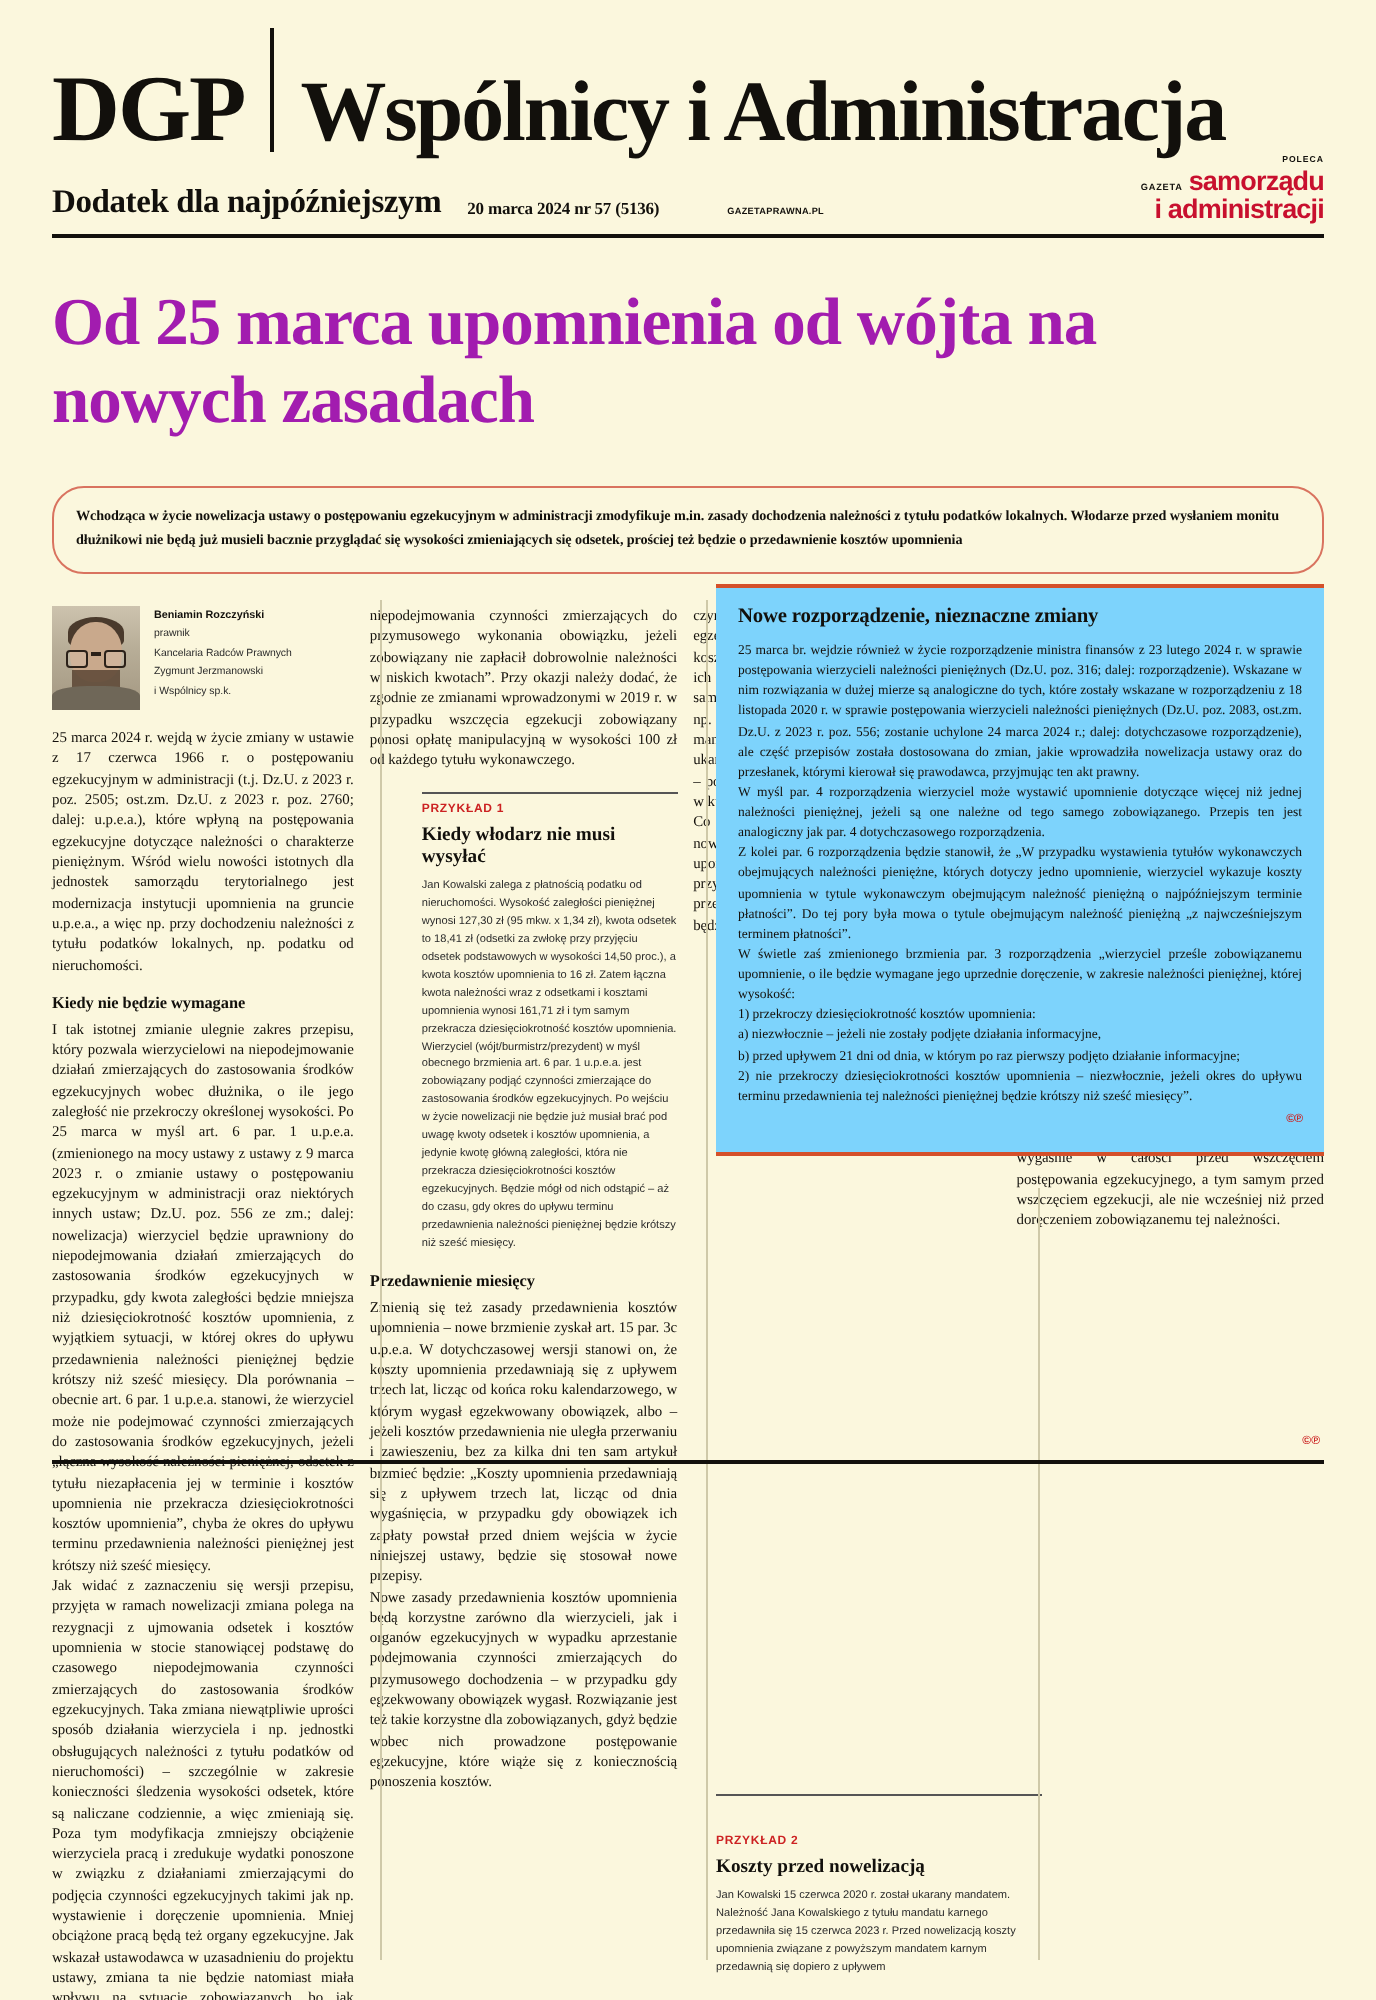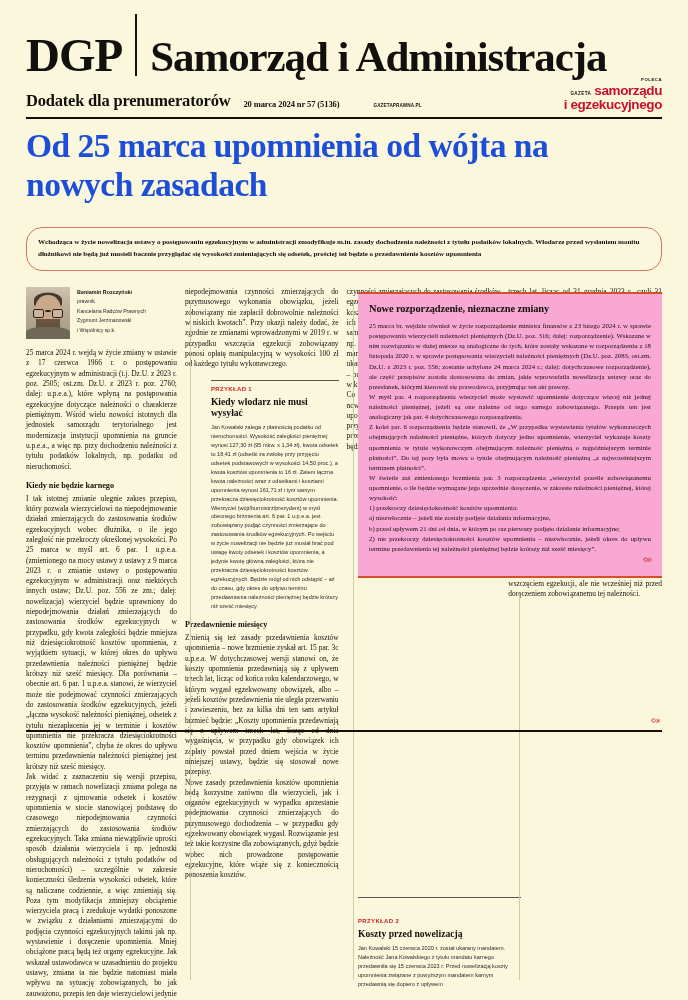--- a/index.html
+++ b/index.html
@@ -69,22 +69,22 @@
   }
   .rule-thick{height:2.4px;background:#12100c;margin-top:6px;}
 
   
   .headline{
     font-family:"Liberation Serif", serif;
     font-weight:bold;
     font-size:33.5px;
     line-height:1.16;
     letter-spacing:-.5px;
-    margin-top:8px;
-    color:#1d4ed8;
+    margin-top:24px;
+    color:#a21caf;
   }
 
   
   .lead{
     margin-top:22px;
     border:1px solid #d9735f;
     border-radius:16px;
     padding:9px 11px 10px 11px;
     font-family:"Liberation Serif", serif;
     font-weight:bold;
@@ -170,21 +170,21 @@
     font-family:"Liberation Serif", serif;
     font-weight:bold;font-size:9.6px;color:#12100c;line-height:1.15;margin-bottom:5px;
   }
   .exbox .ex-b{
     font-family:"Liberation Sans", sans-serif;
     font-size:5.55px;line-height:1.62;color:#2a2a2a;text-align:left;
   }
 
   
   .infobox{
-    background:#f9a8d4;
+    background:#7dd3fc;
     border-top:2.6px solid #d4502a;
     border-bottom:2.6px solid #d4502a;
     padding:9px 11px 13px 11px;
     position:relative;
     box-sizing:border-box;
   }
   .infobox .ib-h{
     font-family:"Liberation Serif", serif;
     font-weight:bold;font-size:10.4px;color:#12100c;margin-bottom:7px;letter-spacing:-.1px;
   }
@@ -200,36 +200,36 @@
 </style>
 </head>
 <body>
 
 <div class="page">
 
   <div class="masthead">
     <div class="mast-row">
       <div class="dgp">DGP</div>
       <div class="mast-div"></div>
-      <div class="mast-title">Samorząd i Administracja</div>
+      <div class="mast-title">Wspólnicy i Administracja</div>
     </div>
 
     <div class="subrow">
-      <div class="sub-left">Dodatek dla prenumeratorów</div>
+      <div class="sub-left">Dodatek dla najpóźniejszym</div>
       <div class="sub-date">20 marca 2024 nr 57 (5136)</div>
       <div class="sub-url">GAZETAPRAWNA.PL</div>
 
       <div class="promo">
         <div class="promo-poleca">POLECA</div>
         <div class="promo-line">
           <span class="promo-gaz">GAZETA</span>
           <span class="promo-big">samorządu</span>
         </div>
         <div class="promo-line">
-          <span class="promo-big">i egzekucyjnego</span>
+          <span class="promo-big">i administracji</span>
         </div>
       </div>
     </div>
 
     <div class="rule-thick"></div>
   </div>
 
   <div class="headline">Od 25 marca upomnienia od wójta na nowych zasadach</div>
 
   <div class="lead">Wchodząca w życie nowelizacja ustawy o postępowaniu egzekucyjnym w administracji zmodyfikuje m.in. zasady dochodzenia należności z tytułu podatków lokalnych. Włodarze przed wysłaniem monitu dłużnikowi nie będą już musieli bacznie przyglądać się wysokości zmieniających się odsetek, prościej też będzie o przedawnienie kosztów upomnienia</div>
@@ -251,21 +251,21 @@
           <div class="by-name">Beniamin Rozczyński</div>
           <div>prawnik</div>
           <div>Kancelaria Radców Prawnych</div>
           <div>Zygmunt Jerzmanowski</div>
           <div>i Wspólnicy sp.k.</div>
         </div>
       </div>
 
       <div class="bodytxt">
         <p>25 marca 2024 r. wejdą w życie zmiany w ustawie z 17 czerwca 1966 r. o postępowaniu egzekucyjnym w administracji (t.j. Dz.U. z 2023 r. poz. 2505; ost.zm. Dz.U. z 2023 r. poz. 2760; dalej: u.p.e.a.), które wpłyną na postępowania egzekucyjne dotyczące należności o charakterze pieniężnym. Wśród wielu nowości istotnych dla jednostek samorządu terytorialnego jest modernizacja instytucji upomnienia na gruncie u.p.e.a., a więc np. przy dochodzeniu należności z tytułu podatków lokalnych, np. podatku od nieruchomości.</p>
-        <div class="sec-h">Kiedy nie będzie karnego</div>
+        <div class="sec-h">Kiedy nie będzie wymagane</div>
         <p>I tak istotnej zmianie ulegnie zakres przepisu, który pozwala wierzycielowi na niepodejmowanie działań zmierzających do zastosowania środków egzekucyjnych wobec dłużnika, o ile jego zaległość nie przekroczy określonej wysokości. Po 25 marca w myśl art. 6 par. 1 u.p.e.a. (zmienionego na mocy ustawy z ustawy z 9 marca 2023 r. o zmianie ustawy o postępowaniu egzekucyjnym w administracji oraz niektórych innych ustaw; Dz.U. poz. 556 ze zm.; dalej: nowelizacja) wierzyciel będzie uprawniony do niepodejmowania działań zmierzających do zastosowania środków egzekucyjnych w przypadku, gdy kwota zaległości będzie mniejsza niż dziesięciokrotność kosztów upomnienia, z wyjątkiem sytuacji, w której okres do upływu przedawnienia należności pieniężnej będzie krótszy niż sześć miesięcy. Dla porównania – obecnie art. 6 par. 1 u.p.e.a. stanowi, że wierzyciel może nie podejmować czynności zmierzających do zastosowania środków egzekucyjnych, jeżeli „łączna wysokość należności pieniężnej, odsetek z tytułu niezapłacenia jej w terminie i kosztów upomnienia nie przekracza dziesięciokrotności kosztów upomnienia”, chyba że okres do upływu terminu przedawnienia należności pieniężnej jest krótszy niż sześć miesięcy.</p>
         <p>Jak widać z zaznaczeniu się wersji przepisu, przyjęta w ramach nowelizacji zmiana polega na rezygnacji z ujmowania odsetek i kosztów upomnienia w stocie stanowiącej podstawę do czasowego niepodejmowania czynności zmierzających do zastosowania środków egzekucyjnych. Taka zmiana niewątpliwie uprości sposób działania wierzyciela i np. jednostki obsługujących należności z tytułu podatków od nieruchomości) – szczególnie w zakresie konieczności śledzenia wysokości odsetek, które są naliczane codziennie, a więc zmieniają się. Poza tym modyfikacja zmniejszy obciążenie wierzyciela pracą i zredukuje wydatki ponoszone w związku z działaniami zmierzającymi do podjęcia czynności egzekucyjnych takimi jak np. wystawienie i doręczenie upomnienia. Mniej obciążone pracą będą też organy egzekucyjne. Jak wskazał ustawodawca w uzasadnieniu do projektu ustawy, zmiana ta nie będzie natomiast miała wpływu na sytuację zobowiązanych, bo jak zauważono, przepis ten daje wierzycielowi jedynie „możliwość</p>
       </div>
     </div>
 
     <div class="col col-b">
       <div class="bodytxt">
         <p>niepodejmowania czynności zmierzających do przymusowego wykonania obowiązku, jeżeli zobowiązany nie zapłacił dobrowolnie należności w niskich kwotach”. Przy okazji należy dodać, że zgodnie ze zmianami wprowadzonymi w 2019 r. w przypadku wszczęcia egzekucji zobowiązany ponosi opłatę manipulacyjną w wysokości 100 zł od każdego tytułu wykonawczego.</p>
       </div>
 

